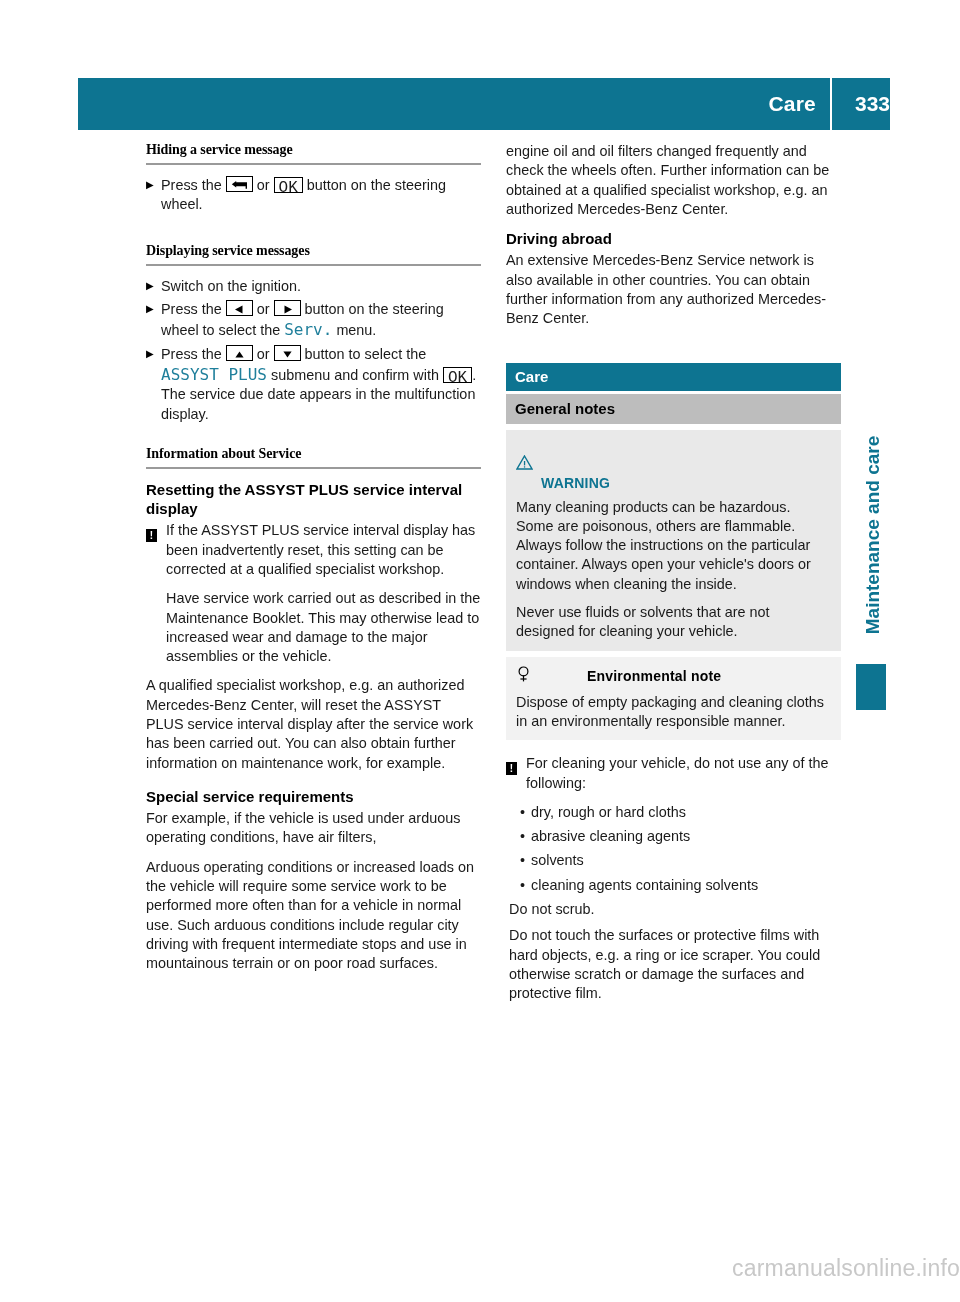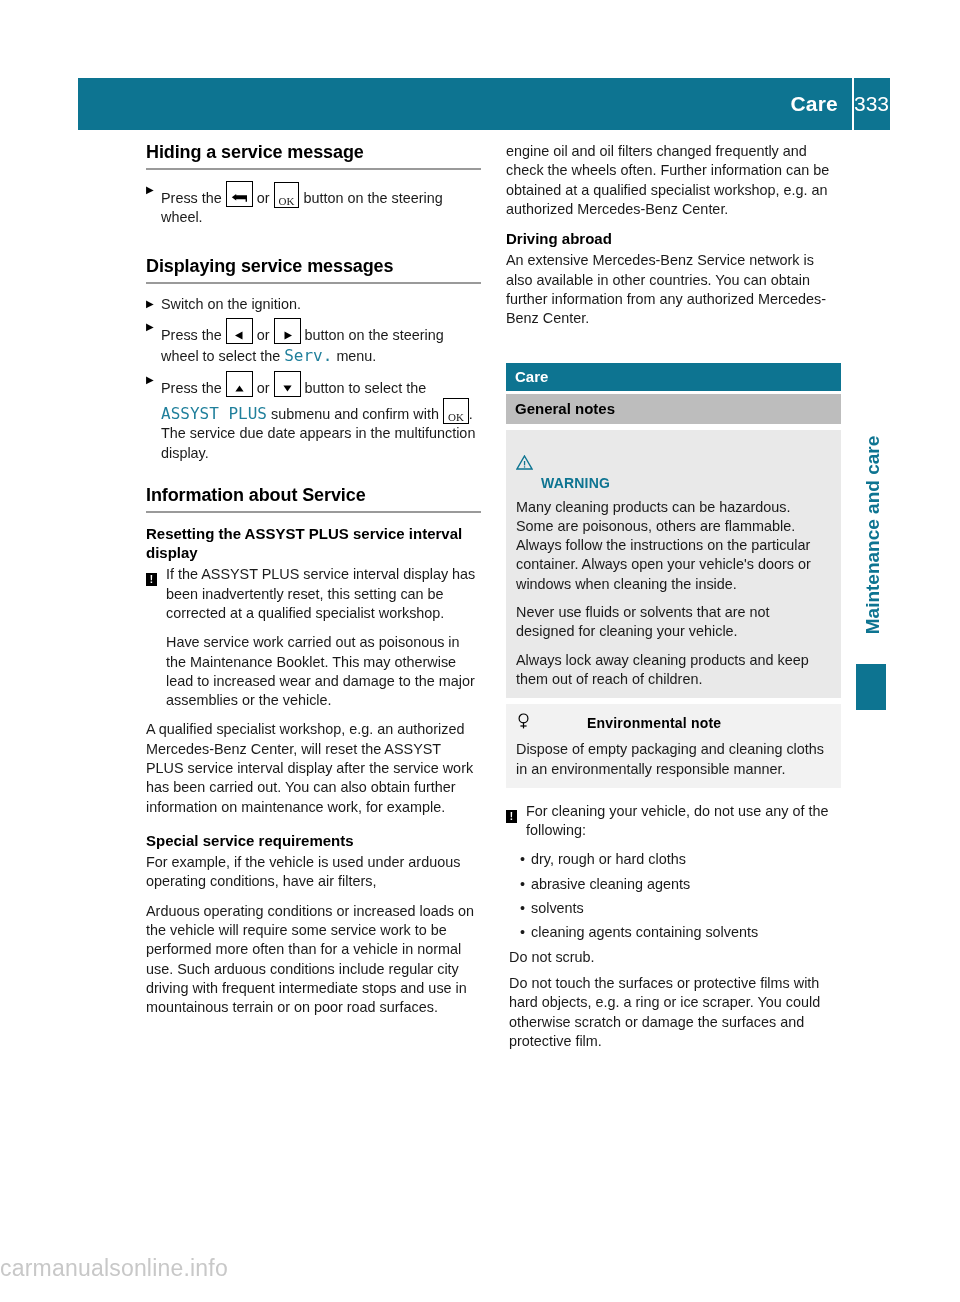--- a/index.html
+++ b/index.html
@@ -20,41 +20,41 @@
     display:flex; align-items:center; justify-content:flex-end;
   }
   .header-title{
     color:#ffffff; font-size:21px; font-weight:bold;
     padding-right:14px; letter-spacing:.2px;
   }
   .header-sep{
     width:2px; height:52px; background:#ffffff;
   }
   .header-page{
-    color:#ffffff; font-size:21px; font-weight:normal;
-    width:36px; text-align:left;
+    color:#ffffff; font-size:21px; font-weight:bold;
+    width:58px; text-align:right;
   }
 
   
   .page{
     position:absolute; left:0; top:142px; width:960px;
   }
   .columns{
     position:absolute; left:146px; top:0; width:700px;
   }
   .col{
     position:absolute; top:0; width:335px;
   }
   .col-left{ left:0; }
   .col-right{ left:360px; }
 
   
   .h2{
-    font-size:18px; font-weight:bold; color:#000;
-    margin:0 0 5px 0; letter-spacing:-.1px;
+    font-size:14px; font-weight:bold; color:#000;
+    margin:0 0 5px 0; letter-spacing:-.1px;font-family:Liberation Serif, serif;
   }
   .rule{
     height:2px; background:#9a9a9a; margin:0 0 11px 0;
   }
   .h3{
     font-size:15px; font-weight:bold; color:#000;
     margin:14px 0 3px 0; line-height:1.28;
   }
   p{
     font-size:14.4px; line-height:1.34; margin:0 0 10px 0; color:#1a1a1a;
@@ -82,24 +82,24 @@
     display:inline-block; width:11px; height:13px;
     background:#000; color:#fff; font-size:10px; font-weight:bold;
     line-height:13px; text-align:center; vertical-align:-1px;
     font-family:"Liberation Sans", sans-serif;
   }
 
   
   .key{
     display:inline-block; border:1.6px solid #000;
     min-width:25px; height:16px; line-height:12px;
-    padding:12px 4px; text-align:center;
-    font-size:11px; font-weight:normal;
+    padding:4px 4px; text-align:center;
+    font-size:16px; font-weight:normal;
     vertical-align:-2px; background:#fff;
-    font-family:Liberation Serif, serif;
+    font-family:Liberation Mono, monospace;
   }
   .key svg{ vertical-align:2px; }
 
   
   .disp{
     color:#1f7f9b;
     font-family:"DejaVu Sans Mono", monospace;
     font-size:16px;
   }
 
@@ -151,21 +151,21 @@
     white-space:nowrap;
   }
   .side-square{
     position:absolute; left:4px; top:266px;
     width:30px; height:46px; background:#0d7491;
   }
 
   
   .watermark{
     position:absolute; left:0; bottom:20px; width:960px;
-    text-align:left; color:#c8c8c8;
+    text-align:right; color:#c8c8c8;
     font-size:23px; letter-spacing:.2px;
   }
 </style>
 </head>
 <body>
 
 <div class="header-bar">
   <span class="header-title">Care</span>
   <span class="header-sep"></span>
   <span class="header-page">333</span>
@@ -241,21 +241,21 @@
       <div class="rule"></div>
 
       <h3 class="h3" style="margin-top:4px;">Resetting the ASSYST PLUS service interval display</h3>
 
       <div class="note">
         <span class="note-mark"><span class="ibox">!</span></span>
         <span class="note-body">
           <span>If the ASSYST PLUS service interval display has been inadvertently reset, this setting can be corrected at a qualified specialist workshop.</span>
         </span>
       </div>
-      <p style="margin-left:20px;">Have service work carried out as poisonous in the Maintenance Booklet. This may otherwise lead to increased wear and damage to the major assemblies or the vehicle.</p>
+      <p style="margin-left:20px;">Have service work carried out as described in the Maintenance Booklet. This may otherwise lead to increased wear and damage to the major assemblies or the vehicle.</p>
 
       <p>A qualified specialist workshop, e.g. an authorized Mercedes-Benz Center, will reset the ASSYST PLUS service interval display after the service work has been carried out. You can also obtain further information on maintenance work, for example.</p>
 
       <h3 class="h3">Special service requirements</h3>
       <p>For example, if the vehicle is used under arduous operating conditions, have air filters,</p>
       <p>Arduous operating conditions or increased loads on the vehicle will require some service work to be performed more often than for a vehicle in normal use. Such arduous conditions include regular city driving with frequent intermediate stops and use in mountainous terrain or on poor road surfaces.</p>
 
     </div>
 
     <div class="col col-right">
@@ -274,21 +274,20 @@
         <div class="box-head">
           <span><svg width="17" height="15" viewBox="0 0 17 15">
                 <path d="M8.5 1 L16 14 L1 14 Z" fill="none" stroke="#0d7491" stroke-width="1.4"></path>
                 <rect x="7.9" y="6" width="1.3" height="4.4" fill="#0d7491"></rect>
                 <rect x="7.9" y="11.3" width="1.3" height="1.3" fill="#0d7491"></rect>
               </svg></span>
           <span class="box-head-label">WARNING</span>
         </div>
         <p>Many cleaning products can be hazardous. Some are poisonous, others are flammable. Always follow the instructions on the particular container. Always open your vehicle's doors or windows when cleaning the inside.</p>
         <p>Never use fluids or solvents that are not designed for cleaning your vehicle.</p>
-        <p>Always lock away cleaning products and keep them out of reach of children.</p>
       </div>
 
       <div class="box env">
         <div class="box-head">
           <span><svg width="15" height="16" viewBox="0 0 15 16">
                 <circle cx="7.5" cy="5.4" r="4.4" fill="none" stroke="#000" stroke-width="1.2"></circle>
                 <rect x="6.9" y="9.4" width="1.2" height="6" fill="#000"></rect>
                 <rect x="4.4" y="12.4" width="6.2" height="1.2" fill="#000"></rect>
               </svg></span>
           <span class="box-head-label">Environmental note</span>

